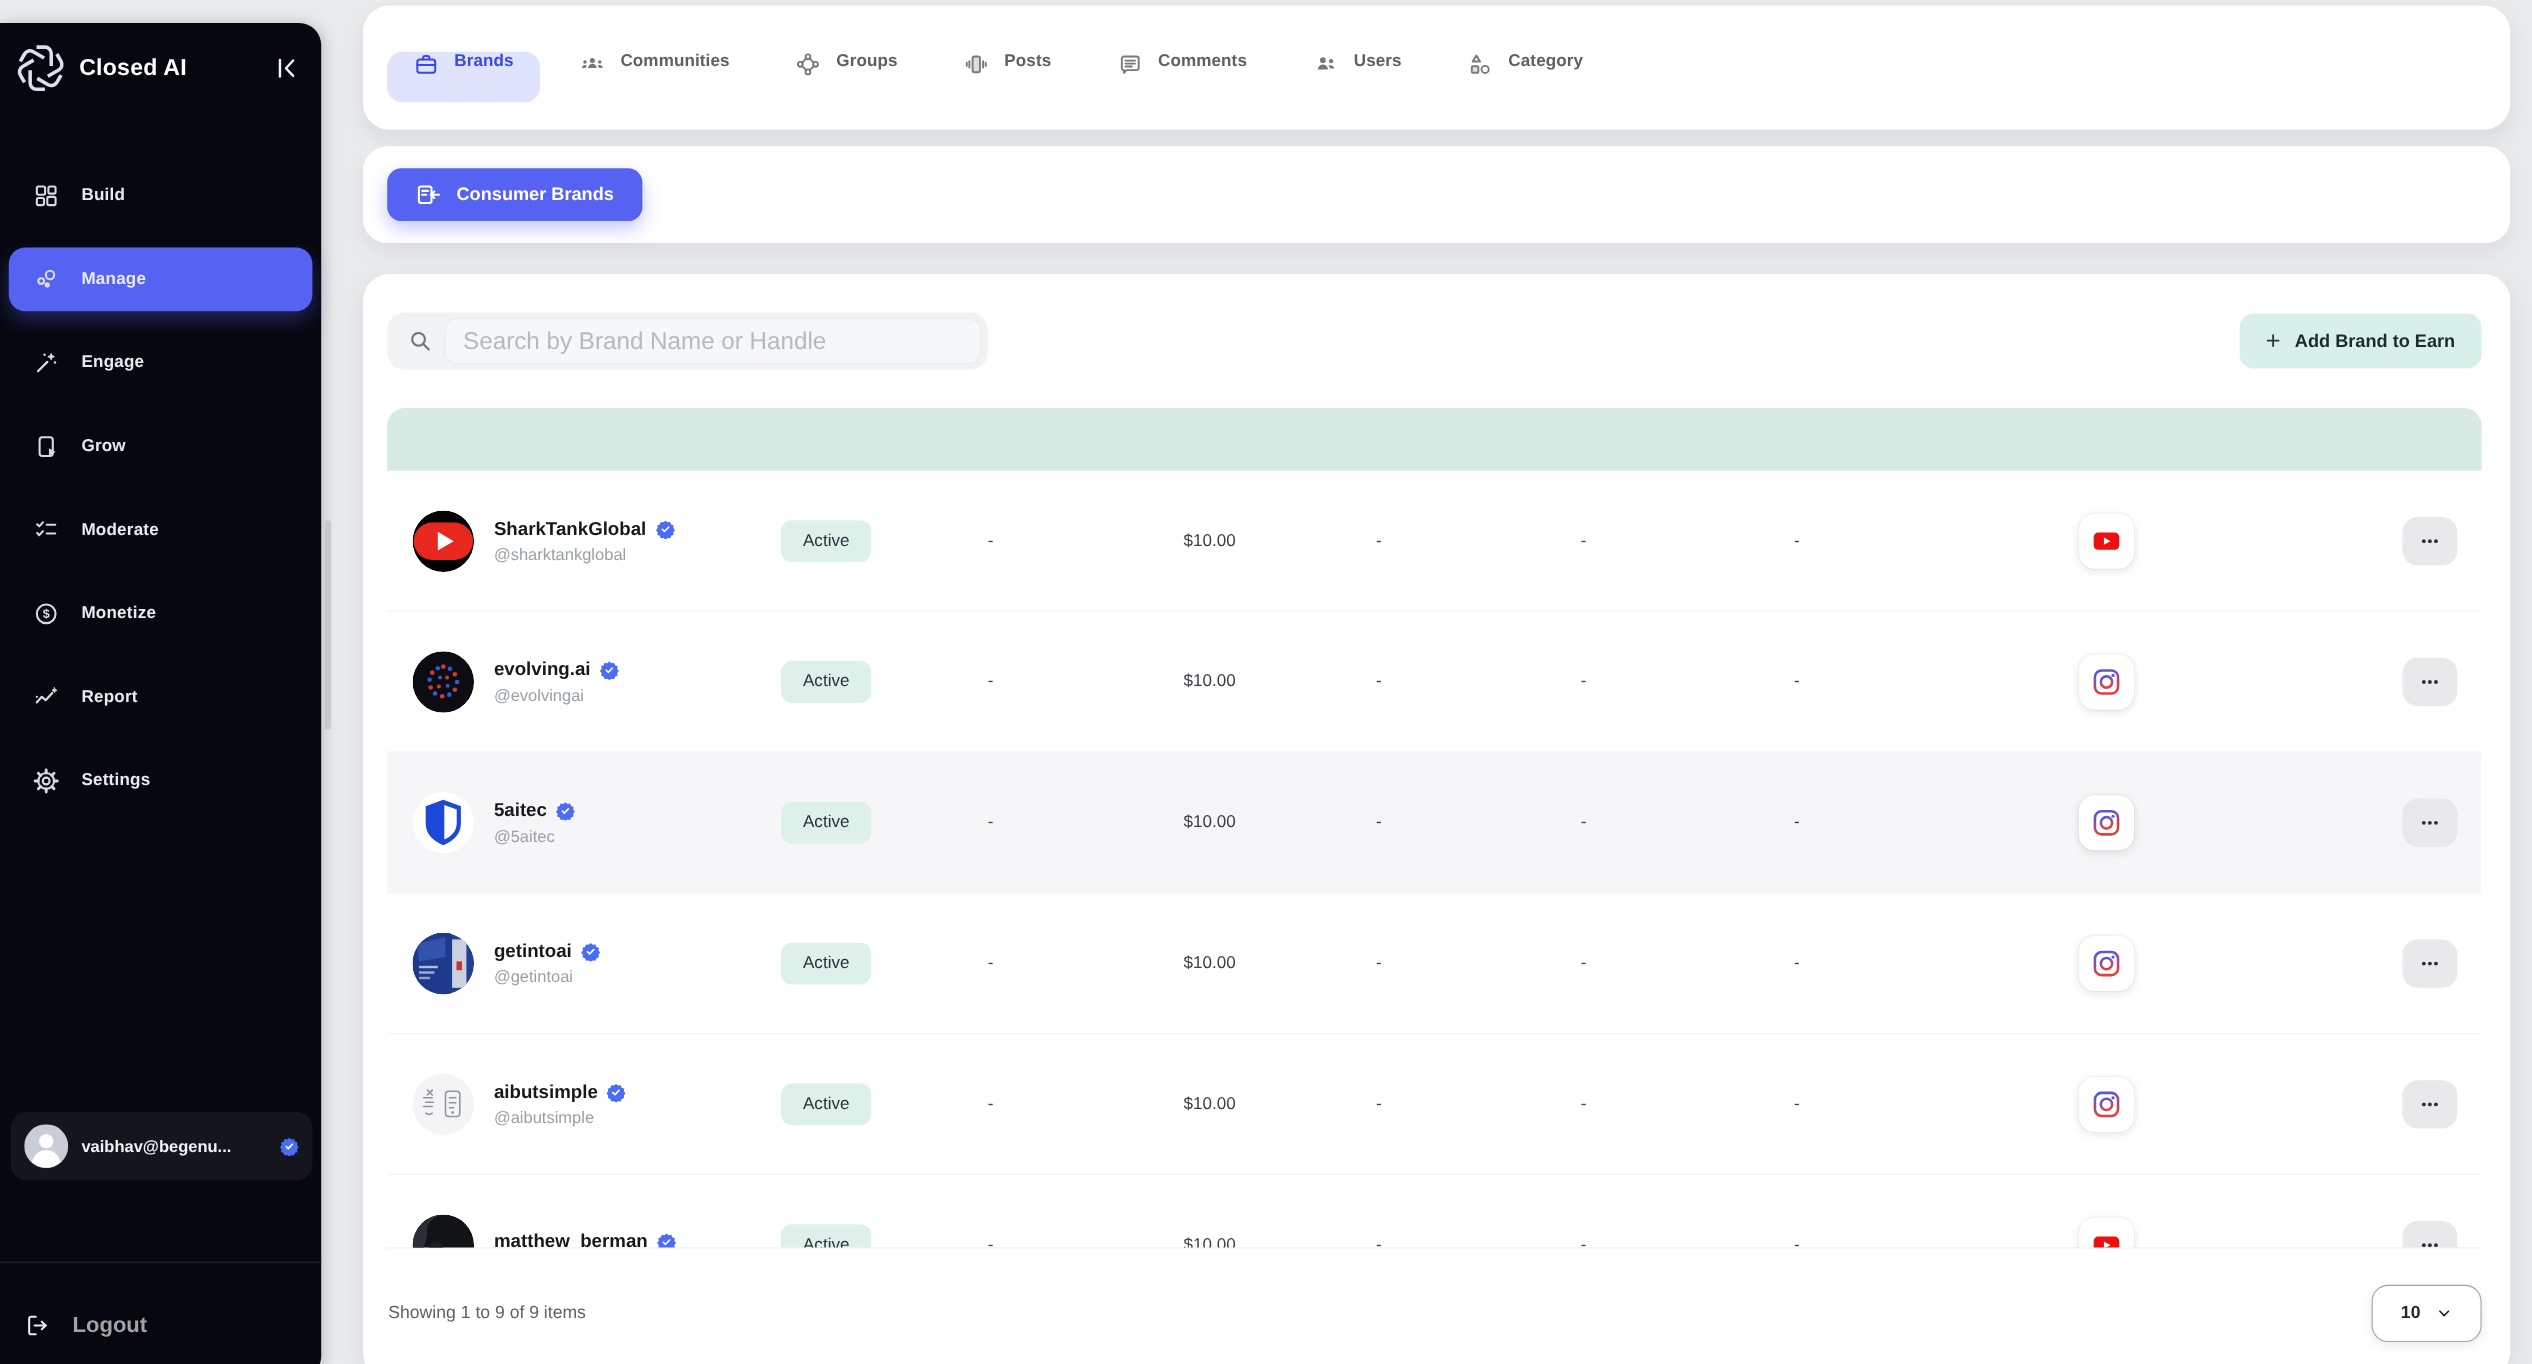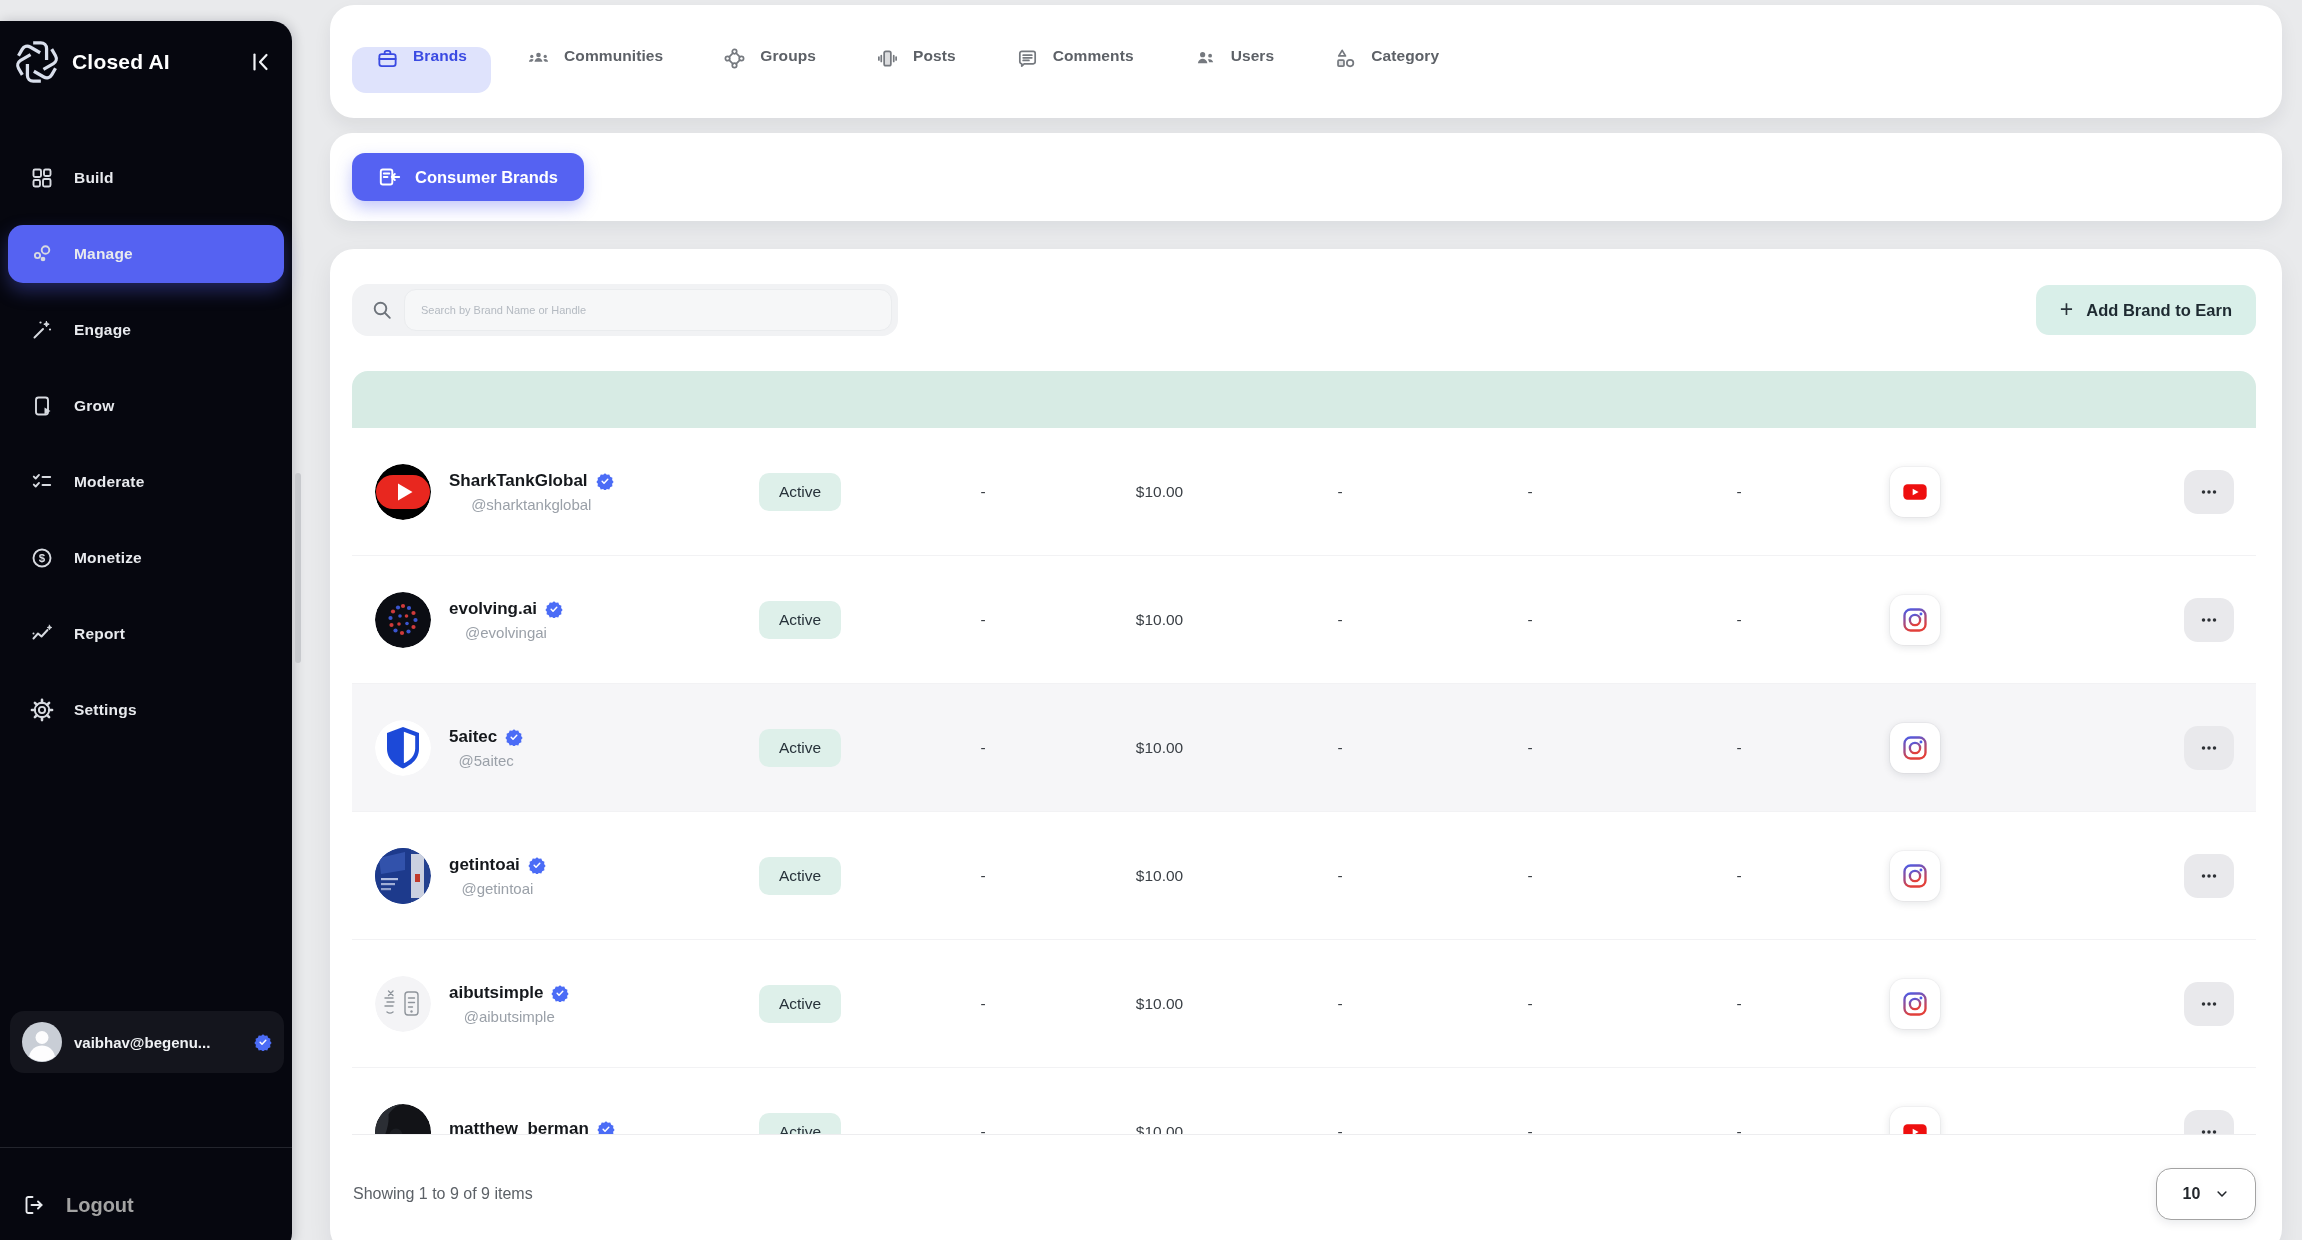--- a/index.html
+++ b/index.html
@@ -56,33 +56,33 @@
   .cb-btn .cb-ic{width:24px;height:24px;display:flex;}
 
   
   .content{position:absolute;left:330px;top:228px;width:1952px;height:1004px;background:#fff;border-radius:24px;
            box-shadow:0 10px 24px rgba(25,28,48,.07);box-sizing:border-box;}
   .toolbar{height:122px;display:flex;align-items:center;justify-content:space-between;padding:0 26px 0 22px;}
   .search{width:546px;height:52px;background:#f1f2f4;border-radius:16px;display:flex;align-items:center;
           padding-left:18px;gap:10px;box-sizing:border-box;}
   .search .s-ic{width:24px;height:24px;display:flex;color:#6e747b;flex:none;}
   .search input{flex:1;height:40px;margin-right:6px;background:#f6f7f8;border:1px solid #eaecee;border-radius:12px;
-                padding:0 16px;font-size:11px;font-family:inherit;color:#6e747b;outline:none;}
+                padding:0 16px;font-size:22px;font-family:inherit;color:#6e747b;outline:none;}
   .search input::placeholder{color:#b4bac1;}
   .add-btn{height:50px;padding:0 24px;border:none;border-radius:13px;background:#d9efe9;display:flex;align-items:center;
            gap:13px;cursor:pointer;font-family:inherit;}
   .add-btn .plus{font-size:23px;font-weight:400;color:#2a333a;line-height:1;margin-top:-2px;}
   .add-btn .add-label{font-size:16.5px;font-weight:600;color:#1e2a31;}
 
   .table-wrap{margin:0 26px 0 22px;}
   .cols{display:grid;grid-template-columns:358px 180px 178px 175px 186px 194px 224px 253px 1fr;align-items:center;}
   .thead{height:57px;background:#d7ebe4;border-radius:16px 16px 0 0;}
   .th{font-size:15.5px;font-weight:700;color:#1c2b2e;letter-spacing:.1px;}
   .th:first-child{padding-left:23px;}
-  .tbody{height:706px;overflow:hidden;text-align:center;}
+  .tbody{height:706px;overflow:hidden;}
   .row{height:127px;border-bottom:1px solid #f2f2f4;cursor:pointer;}
   .row.hl{background:#f6f6f8;}
   .brand-cell{display:flex;align-items:center;gap:18px;padding-left:23px;}
   .avatar{width:56px;height:56px;border-radius:50%;overflow:hidden;flex:none;display:flex;}
   .avatar svg{width:56px;height:56px;}
   .brand-text{display:flex;flex-direction:column;}
   .name-line{display:flex;align-items:center;gap:8px;}
   .b-name{font-size:17px;font-weight:600;color:#15181c;}
   .vbadge{width:18px;height:18px;display:flex;}
   .handle{font-size:15px;color:#9aa0a8;margin-top:5px;}

